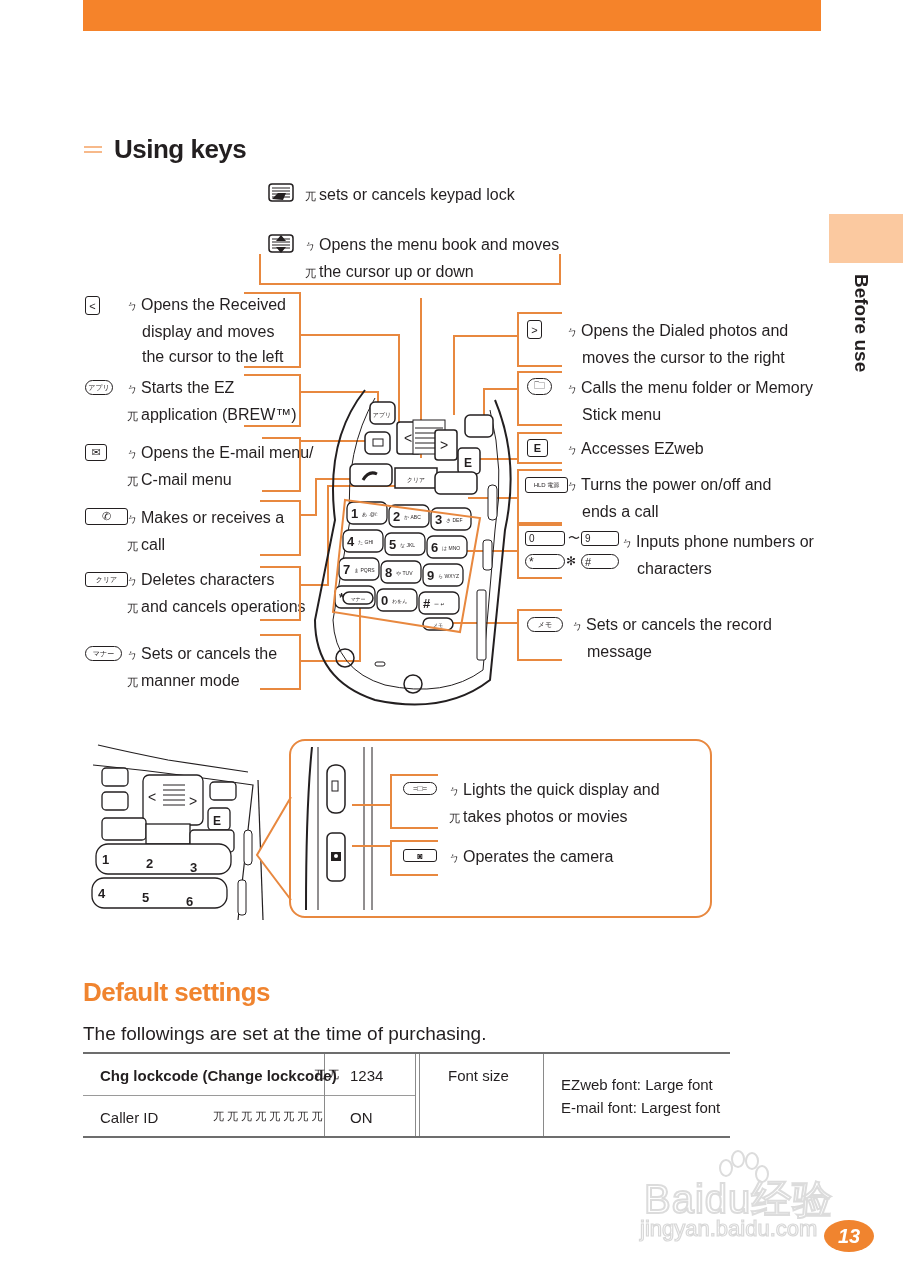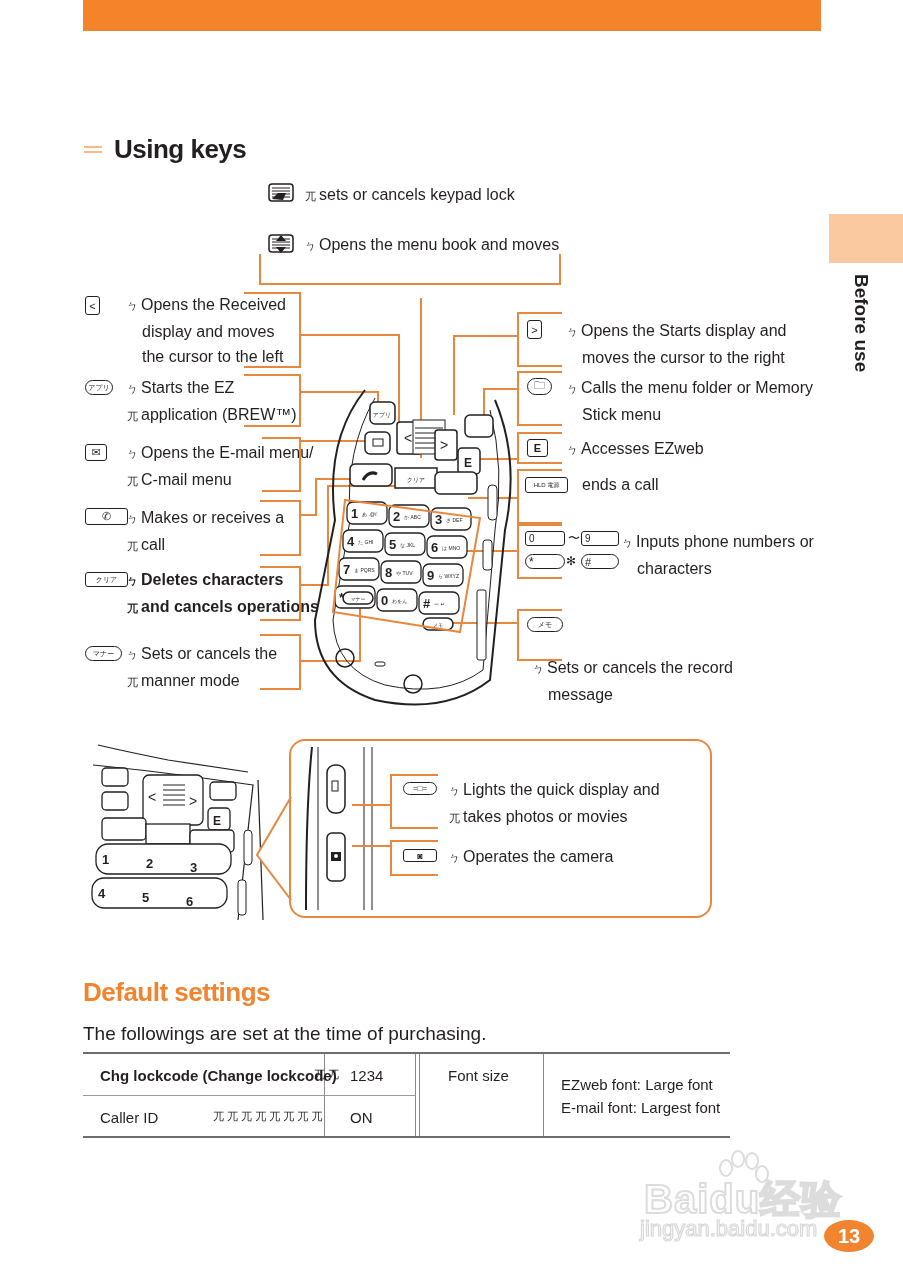--- a/index.html
+++ b/index.html
@@ -20,23 +20,23 @@
   .line { position: absolute; background: #e8883f; }
   .bracket { position: absolute; border: 2px solid #e8883f; border-left: none; }
   .bracketR { position: absolute; border: 2px solid #e8883f; border-right: none; }
   .default-title { left: 83px; top: 977px; font-size: 26px; font-weight: bold; color: #f0842f; letter-spacing: -0.5px; }
   .default-sub { left: 83px; top: 1023px; font-size: 19px; color: #231f20; }
   .tbl-top { left: 83px; top: 1052px; width: 647px; height: 2px; background: #6d6d6d; }
   .tbl-bot { left: 83px; top: 1136px; width: 647px; height: 2px; background: #6d6d6d; }
   .tbl-mid { left: 83px; top: 1095px; width: 332px; height: 1px; background: #9a9a9a; }
   .vline { position: absolute; background: #8a8a8a; width: 1px; }
   .cell { position: absolute; font-size: 15px; color: #231f20; white-space: nowrap; }
-  .page-num { left: 824px; top: 1220px; width: 50px; height: 32px; border-radius: 50%; background: #f0842f; color: #fff; font-weight: bold; font-size: 20px; display: flex; align-items: center; justify-content: center; }
+  .page-num { left: 824px; top: 1220px; width: 50px; height: 32px; border-radius: 50%; background: #f0842f; color: #fff; font-weight: bold; font-size: 20px; display: flex; align-items: center; justify-content: center; font-style: italic; }
   .watermark { left: 640px; top: 1150px; width: 210px; height: 100px; color: #e6e6e6; }
-  .wm-big { position: absolute; left: 4px; top: 22px; font-size: 40px; font-weight: bold; letter-spacing: 1px; color: transparent; -webkit-text-stroke: 2px #dcdcdc; }
+  .wm-big { position: absolute; left: 4px; top: 22px; font-size: 40px; font-weight: normal; letter-spacing: 1px; color: transparent; -webkit-text-stroke: 2px #dcdcdc; }
   .wm-small { position: absolute; left: 0px; top: 66px; font-size: 22px; color: transparent; -webkit-text-stroke: 1.2px #d8d8d8; }
   .callout { left: 289px; top: 739px; width: 423px; height: 179px; border: 2px solid #e8883f; border-radius: 16px; }
 </style>
 </head>
 <body>
 
 <div class="abs top-bar"></div>
 <div class="abs side-tab"></div>
 <div class="abs side-label">
     <span>Before use</span>
@@ -56,20 +56,21 @@
 </div>
 <div class="abs" style="left:268px;top:233px;width:26px;height:22px;">
   <svg width="26" height="22">
       <rect x="1" y="2" width="24" height="17" rx="3" fill="#fff" stroke="#231f20" stroke-width="1.5"></rect>
       <path d="M4 6h18M4 9h18M4 12h18M4 15h18" stroke="#231f20" stroke-width="1"></path>
       <path d="M13 2 l-5 6 h10z M13 20 l-5 -6 h10z" fill="#231f20"></path>
     </svg>
 </div>
 <div class="abs desc" style="left:305px;top:232px;">
   <div><span class="mark">ㄅ</span><span>Opens the menu book and moves</span></div>
+  <div><span class="mark">ㄫ</span><span>the cursor up or down</span></div>
 </div>
 
 <div class="abs" style="left:259px;top:254px;width:302px;height:31px;border:2px solid #e8883f;border-top:none;"></div>
 <div class="line" style="left:420px;top:298px;width:2px;height:160px;"></div>
 
 <div class="key" style="left:85px;top:296px;width:15px;height:19px;">
     <span>&lt;</span>
   </div>
 <div class="abs desc" style="left:127px;top:292px;">
   <div><span class="mark">ㄅ</span><span>Opens the Received</span></div>
@@ -101,21 +102,21 @@
   </div>
 <div class="abs desc" style="left:127px;top:505px;">
   <div><span class="mark">ㄅ</span><span>Makes or receives a</span></div>
   <div><span class="mark">ㄫ</span><span>call</span></div>
 </div>
 <div class="bracket" style="left:260px;top:500px;width:41px;height:56px;"></div>
 
 <div class="key" style="left:85px;top:572px;width:43px;height:15px;font-size:7px;">
     <span>クリア</span>
   </div>
-<div class="abs desc" style="left:127px;top:567px;font-weight:bold;">
+<div class="abs desc" style="left:127px;top:567px;">
   <div><span class="mark">ㄅ</span><span>Deletes characters</span></div>
   <div><span class="mark">ㄫ</span><span>and cancels operations</span></div>
 </div>
 <div class="bracket" style="left:260px;top:566px;width:41px;height:55px;"></div>
 
 <div class="key round" style="left:85px;top:646px;width:37px;height:15px;font-size:7px;">
     <span>マナー</span>
   </div>
 <div class="abs desc" style="left:127px;top:641px;">
   <div><span class="mark">ㄅ</span><span>Sets or cancels the</span></div>
@@ -135,21 +136,21 @@
 <div class="line" style="left:327px;top:485px;width:2px;height:101px;"></div>
 <div class="line" style="left:327px;top:485px;width:95px;height:2px;"></div>
 <div class="line" style="left:301px;top:660px;width:60px;height:2px;"></div>
 <div class="line" style="left:359px;top:604px;width:2px;height:58px;"></div>
 
 <div class="bracketR" style="left:517px;top:312px;width:45px;height:55px;"></div>
 <div class="key" style="left:527px;top:320px;width:15px;height:19px;">
     <span>&gt;</span>
   </div>
 <div class="abs desc" style="left:567px;top:318px;">
-  <div><span class="mark">ㄅ</span><span>Opens the Starts display and</span></div>
+  <div><span class="mark">ㄅ</span><span>Opens the Dialed photos and</span></div>
   <div class="ind"><span>moves the cursor to the right</span></div>
 </div>
 
 <div class="bracketR" style="left:517px;top:371px;width:45px;height:55px;"></div>
 <div class="key round" style="left:527px;top:378px;width:25px;height:17px;">
     <span>🗀</span>
   </div>
 <div class="abs desc" style="left:567px;top:375px;">
   <div><span class="mark">ㄅ</span><span>Calls the menu folder or Memory</span></div>
   <div class="ind"><span>Stick menu</span></div>
@@ -161,20 +162,21 @@
   </div>
 <div class="abs desc" style="left:567px;top:436px;">
   <div><span class="mark">ㄅ</span><span>Accesses EZweb</span></div>
 </div>
 
 <div class="bracketR" style="left:517px;top:469px;width:45px;height:55px;"></div>
 <div class="key" style="left:525px;top:477px;width:43px;height:16px;font-size:6px;">
     <span>HLD 電源</span>
   </div>
 <div class="abs desc" style="left:567px;top:472px;">
+  <div><span class="mark">ㄅ</span><span>Turns the power on/off and</span></div>
   <div class="ind"><span>ends a call</span></div>
 </div>
 
 <div class="bracketR" style="left:517px;top:524px;width:45px;height:55px;"></div>
 <div class="key" style="left:525px;top:531px;width:40px;height:15px;font-size:10px;justify-content:flex-start;padding-left:3px;">
     <span>0</span>
   </div>
 <div class="abs" style="left:568px;top:530px;font-size:12px;">〜</div>
 <div class="key" style="left:581px;top:531px;width:38px;height:15px;font-size:10px;justify-content:flex-start;padding-left:3px;">
     <span>9</span>
@@ -188,21 +190,21 @@
   </div>
 <div class="abs desc" style="left:622px;top:529px;">
   <div><span class="mark">ㄅ</span><span>Inputs phone numbers or</span></div>
   <div class="ind"><span>characters</span></div>
 </div>
 
 <div class="bracketR" style="left:517px;top:609px;width:45px;height:52px;"></div>
 <div class="key round" style="left:527px;top:617px;width:36px;height:15px;font-size:7px;">
     <span>メモ</span>
   </div>
-<div class="abs desc" style="left:533px;top:612px;margin-top:43px;">
+<div class="abs desc" style="left:572px;top:612px;">
   <div><span class="mark">ㄅ</span><span>Sets or cancels the record</span></div>
   <div class="ind"><span>message</span></div>
 </div>
 
 <div class="line" style="left:453px;top:335px;width:64px;height:2px;"></div>
 <div class="line" style="left:453px;top:335px;width:2px;height:80px;"></div>
 <div class="line" style="left:483px;top:388px;width:34px;height:2px;"></div>
 <div class="line" style="left:483px;top:388px;width:2px;height:42px;"></div>
 <div class="line" style="left:470px;top:458px;width:47px;height:2px;"></div>
 <div class="line" style="left:468px;top:497px;width:49px;height:2px;"></div>

